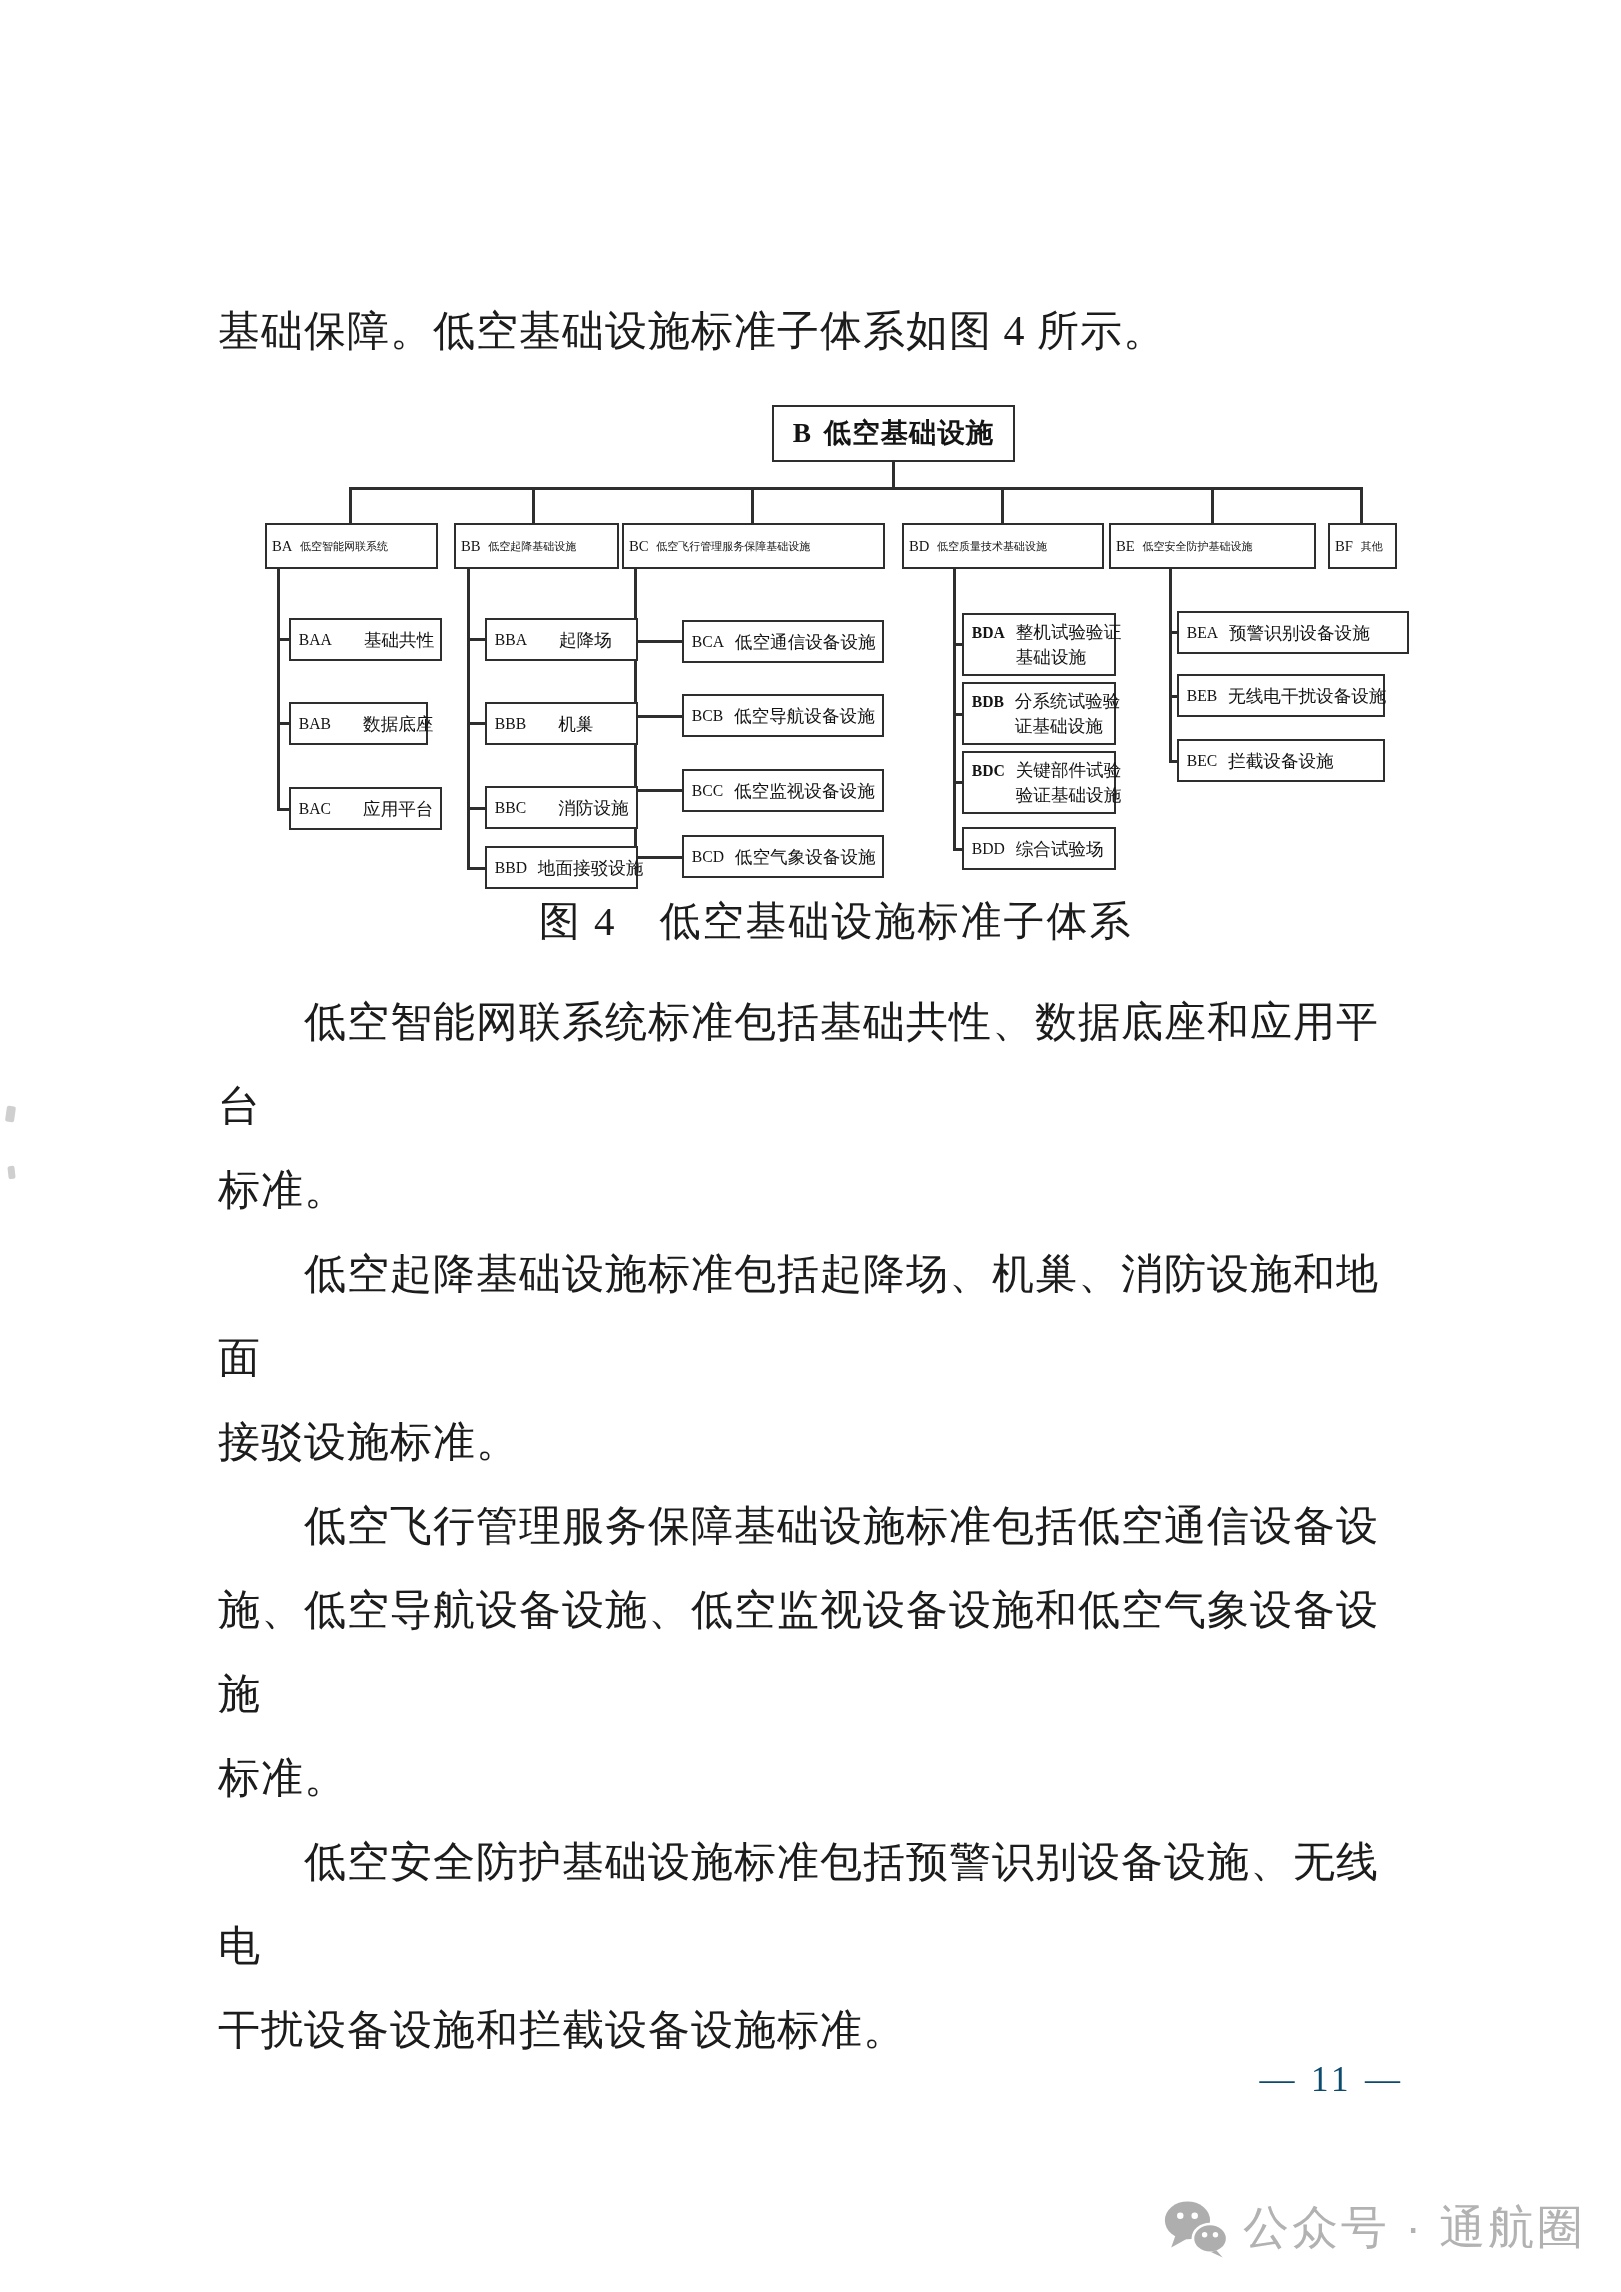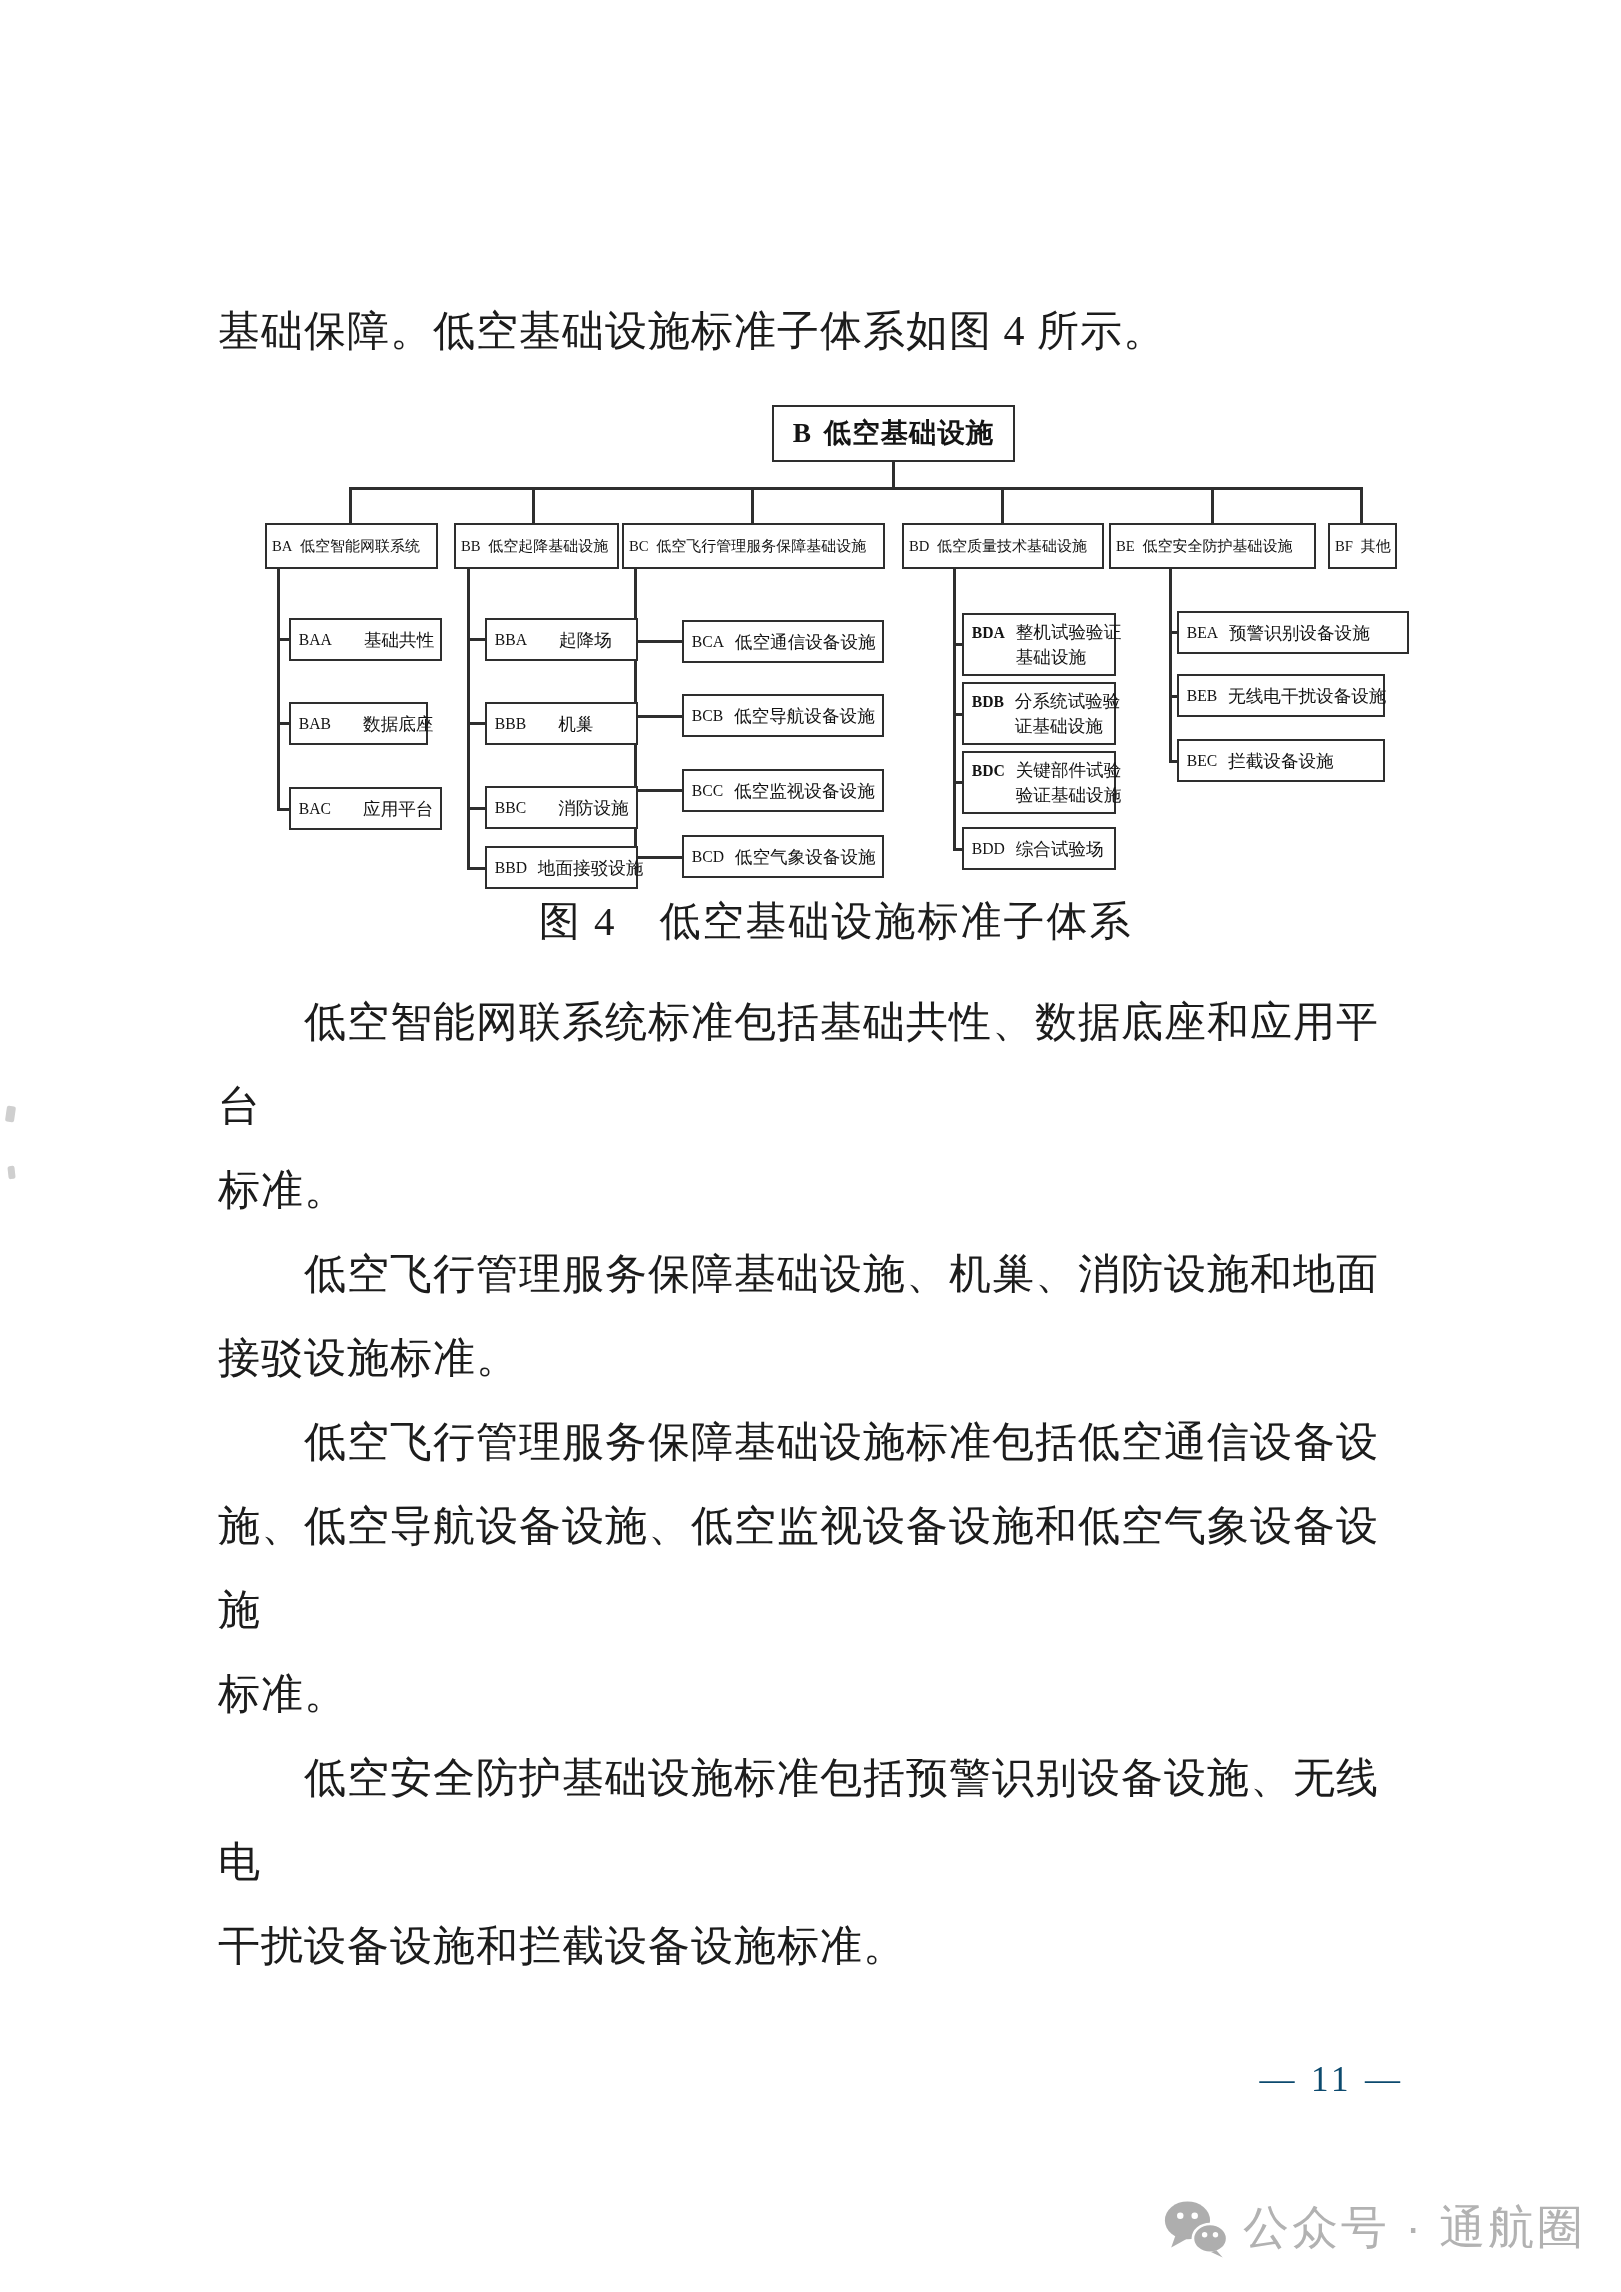--- a/index.html
+++ b/index.html
@@ -32,21 +32,21 @@
   .node{
     position:absolute;border:2px solid #2e2e2e;background:#fff;
     display:flex;align-items:center;box-sizing:border-box;
     font-family:"Liberation Serif","DejaVu Serif",serif;color:#141414;
   }
   .node .code{flex:0 0 auto;}
   .node .name{flex:0 0 auto;}
   .root-node{justify-content:center;gap:11.8px;font-size:27.4px;font-weight:700;letter-spacing:1px;}
   .lvl2{padding:0 4.9px;gap:7.8px;}
   .lvl2 .code{font-size:14.7px;letter-spacing:0;}
-  .lvl2 .name{font-size:15px;letter-spacing:0;}
+  .lvl2 .name{font-size:11px;letter-spacing:0;}
   .lvl3{padding:0 7.8px;gap:10.8px;}
   .lvl3 .code{font-size:15.7px;}
   .lvl3 .name{font-size:17.6px;}
   .lvl3.wide-gap{gap:32px;}
   .lvl3.wrap{align-items:flex-start;padding-top:4.9px;}
   .lvl3.wrap .name{width:108px;line-height:25.5px;}
   .lvl3.wrap .code{line-height:25.5px;font-weight:bold;}
   .ln{position:absolute;background:#2e2e2e;display:block;}
   
   .watermark{
@@ -209,21 +209,21 @@
     <span class="code">BEC</span>
     <span class="name">拦截设备设施</span>
   </div>
 </div>
 
 <div class="caption">图 4　低空基础设施标准子体系</div>
 
 <div class="body-text">
   <p class="para">低空智能网联系统标准包括基础共性、数据底座和应用平台
 标准。</p>
-  <p class="para">低空飞行管理服务保障基础设施、机巢、消防设施和地面
+  <p class="para">低空起降基础设施标准包括起降场、机巢、消防设施和地面
 接驳设施标准。</p>
   <p class="para">低空飞行管理服务保障基础设施标准包括低空通信设备设
 施、低空导航设备设施、低空监视设备设施和低空气象设备设施
 标准。</p>
   <p class="para">低空安全防护基础设施标准包括预警识别设备设施、无线电
 干扰设备设施和拦截设备设施标准。</p>
 
 </div>
 
 <div class="page-number">— 11 —</div>

